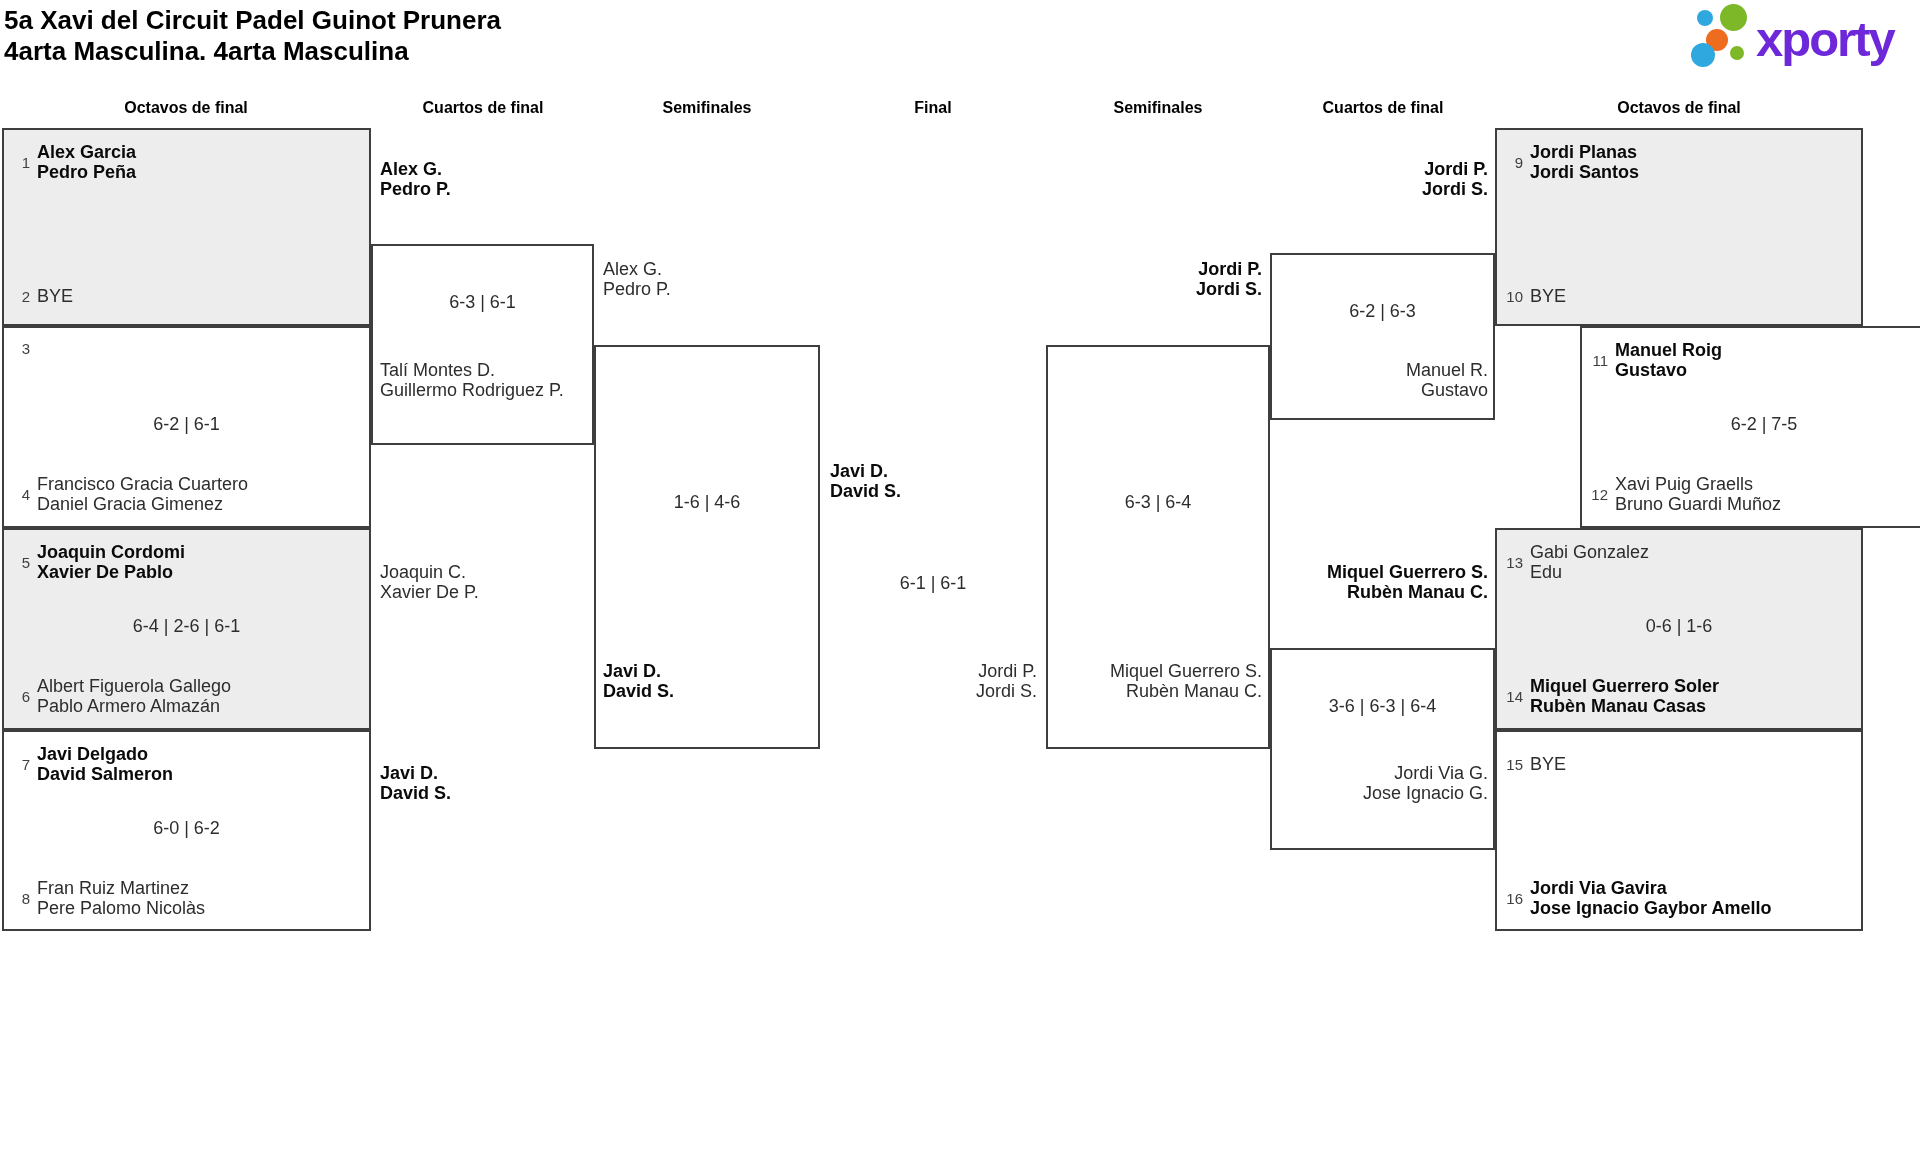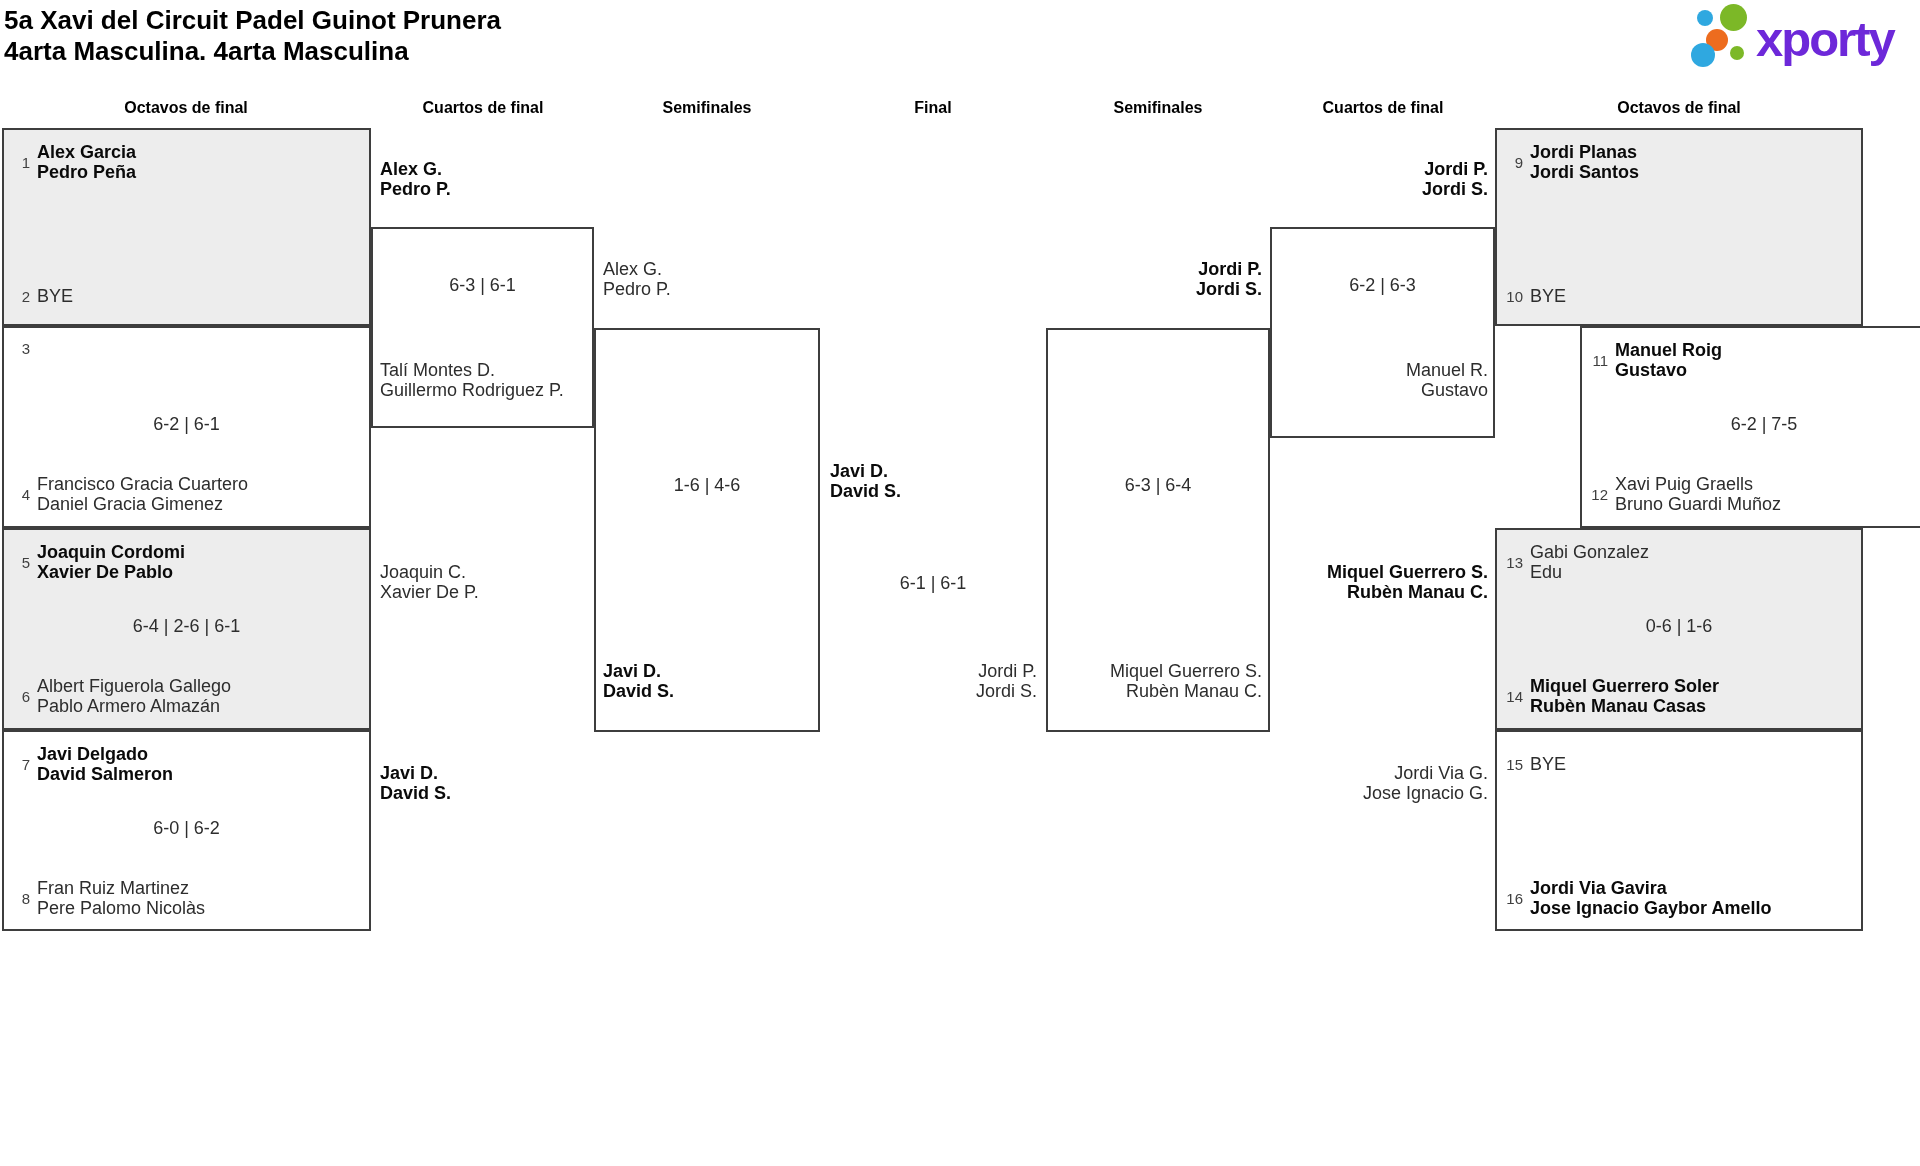--- a/index.html
+++ b/index.html
@@ -12,21 +12,21 @@
   
   .logo .dot{position:absolute;border-radius:50%;}
   .logo .brand{position:absolute;left:1756px;top:11px;font-size:49px;font-weight:bold;letter-spacing:-2px;color:#6d28d9;}
 
   
   .rh{position:absolute;top:99px;width:220px;text-align:center;font-size:16px;font-weight:bold;color:#000;}
 
   
   .box{position:absolute;border:2px solid #3e3e3e;background:#fff;box-sizing:border-box;}
   .box.shaded{background:#ededed;}
-  .box.open{background:transparent;}
+  .box.open{background:transparent;margin-top:17px;}
 
   .trow{position:absolute;left:0;right:0;display:flex;align-items:center;gap:7px;padding-left:5px;}
   .t1{top:12px;}
   .t2{top:146px;}
   .seed{width:21px;min-width:21px;text-align:right;font-size:15px;color:#3f3f3f;}
   .names{font-size:18px;line-height:20px;color:#2d2d2d;min-height:40px;display:flex;flex-direction:column;justify-content:center;}
   .names.w{font-weight:bold;color:#0a0a0a;}
   .score{position:absolute;left:0;right:0;top:86px;text-align:center;font-size:18px;color:#2d2d2d;}
 
   
@@ -201,22 +201,25 @@
       <span class="names w">
           <span class="ln">Jordi Via Gavira</span>
           <span class="ln">Jose Ignacio Gaybor Amello</span>
         </span>
     </div>
   </div>
 
   <div class="box open" style="left:371px;top:227px;width:223px;height:201px;">
     <div class="score" style="top:46px;">6-3 | 6-1</div>
   </div>
-  <div class="box open" style="left:1270px;top:227px;width:225px;height:211px;">
+  <div class="box open" style="left:1270px;top:236px;width:225px;height:167px;">
     <div class="score" style="top:46px;">6-2 | 6-3</div>
+  </div>
+  <div class="box open" style="left:1270px;top:631px;width:225px;height:202px;">
+    <div class="score" style="top:46px;">3-6 | 6-3 | 6-4</div>
   </div>
 
   <div class="box open" style="left:594px;top:328px;width:226px;height:404px;">
     <div class="score" style="top:145px;">1-6 | 4-6</div>
   </div>
   <div class="box open" style="left:1046px;top:328px;width:224px;height:404px;">
     <div class="score" style="top:145px;">6-3 | 6-4</div>
   </div>
 
   <div class="lbl w" style="left:380px;top:159px;">

